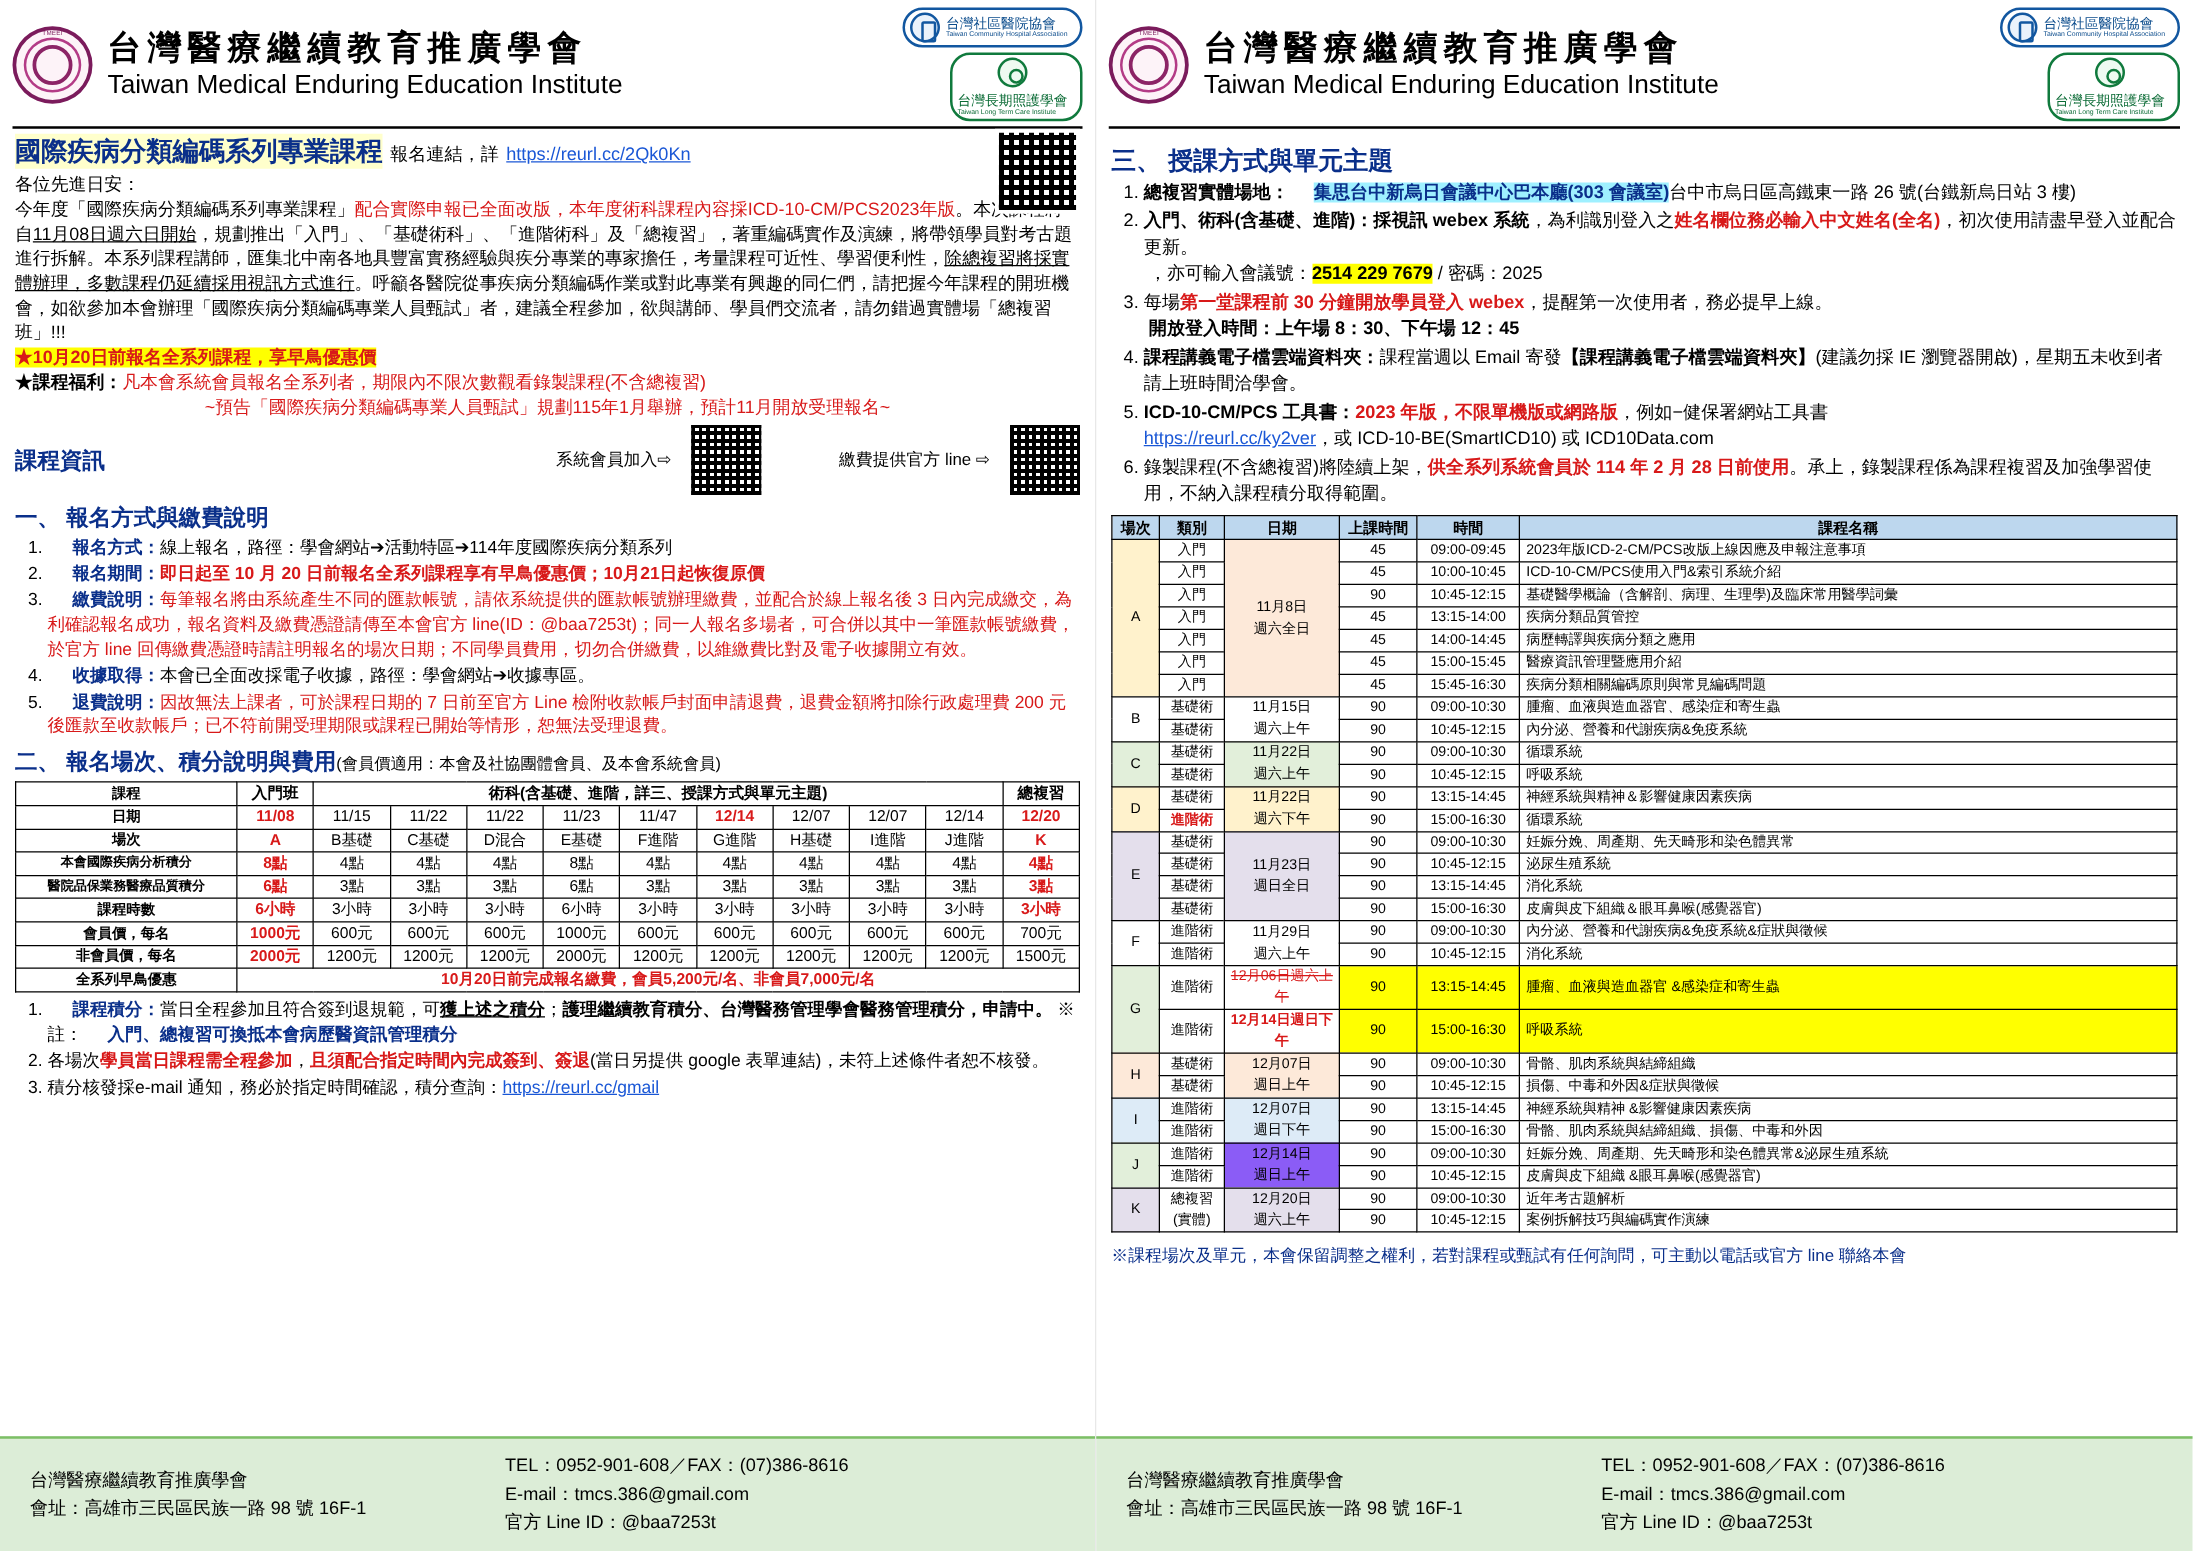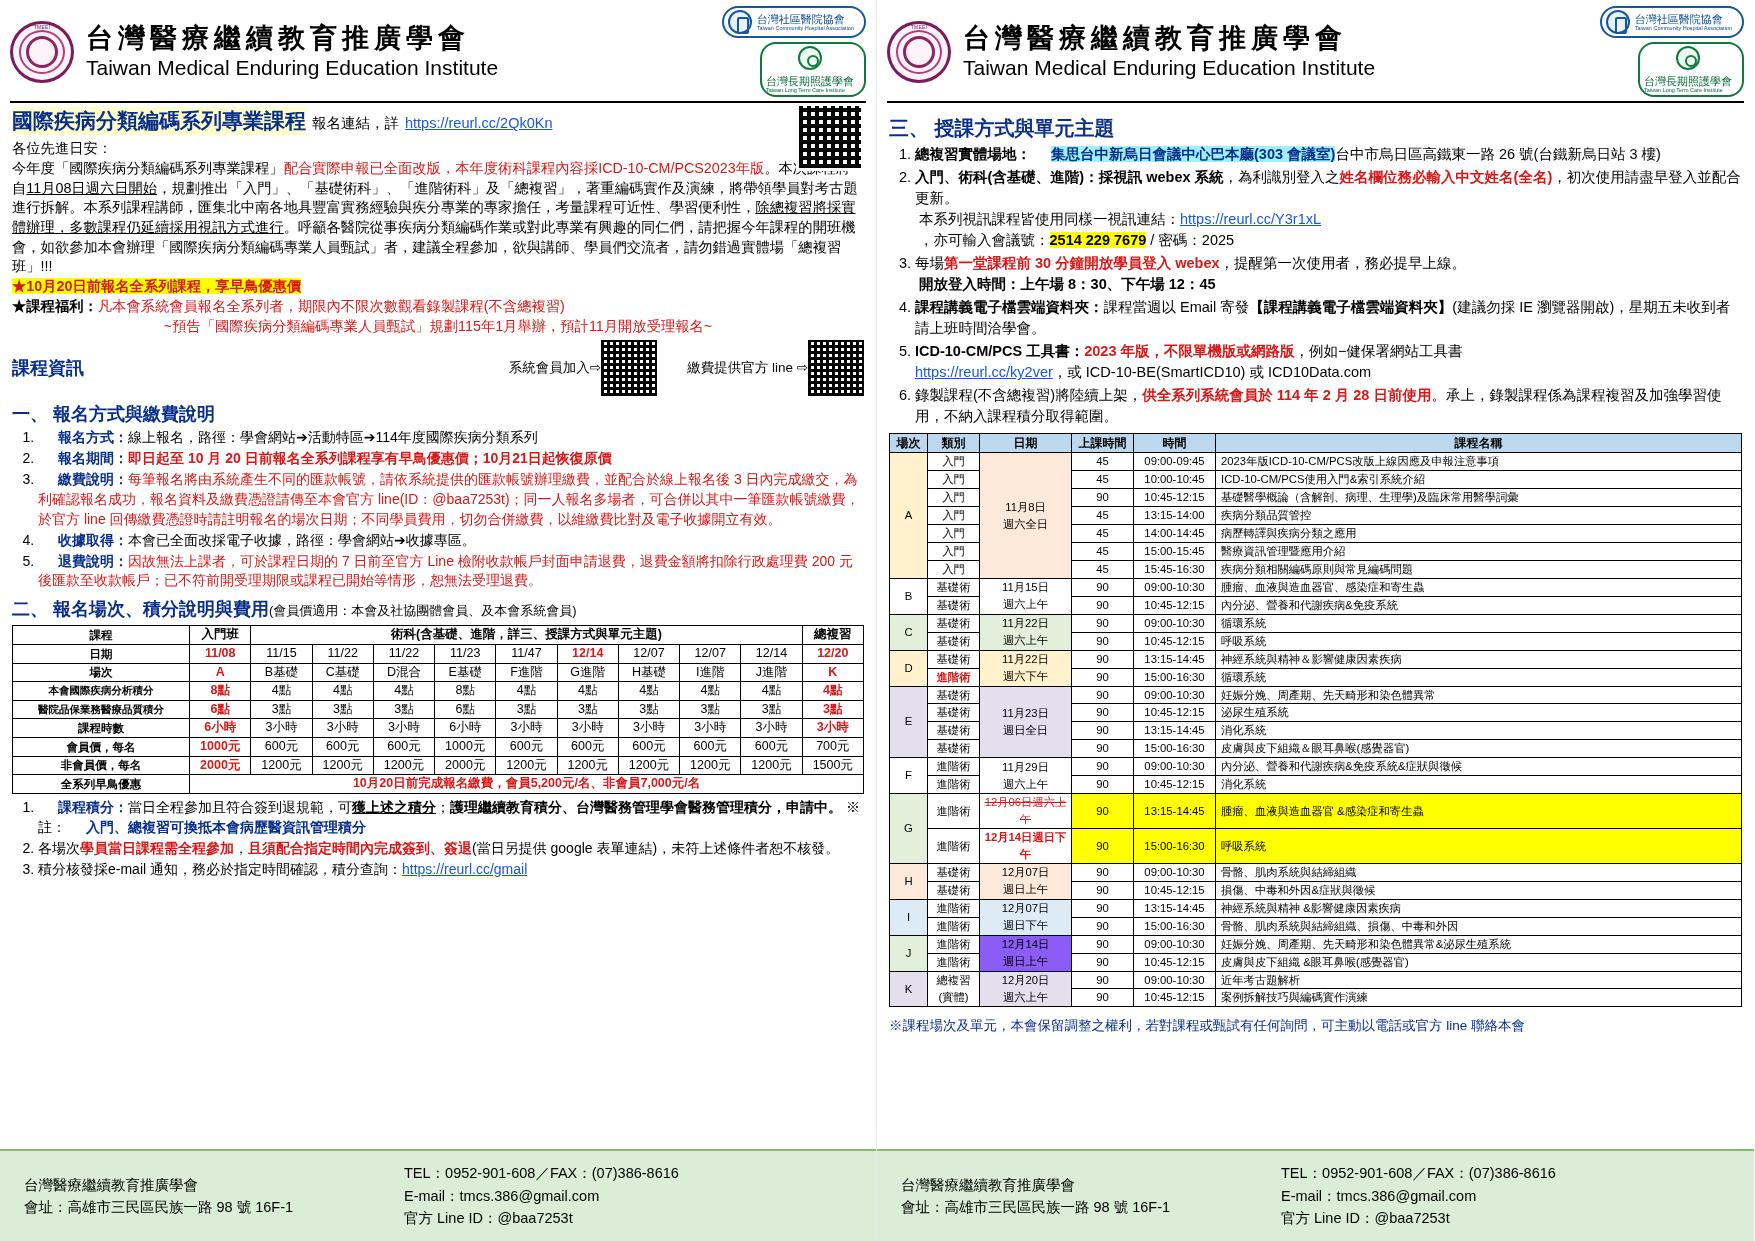--- a/index.html
+++ b/index.html
@@ -96,21 +96,21 @@
   .hl-y { background:#ffff00; }
   .hl-c { background:#9ff0ff; }
 
   h2.sec {
     font-size:18px; font-weight:bold; color:#0a2f8a; margin:6px 0 2px 0;
   }
   .sec-note { font-size:13px; color:#000; font-weight:normal; }
   ol.lst { margin:0; padding-left:26px; font-size:14px; line-height:1.42; }
   ol.lst > li { margin-bottom:1px; }
 
-  .info-row { display:flex; align-items:center; gap:0; margin-top:4px; }
+  .info-row { display:flex; align-items:center; gap:16px; margin-top:4px; }
   .info-title { font-size:18px; font-weight:bold; color:#0a2f8a; }
   .info-lbl { font-size:13.5px; }
 
   
   table.grid { border-collapse:collapse; width:100%; font-size:12.5px; margin-top:4px; }
   table.grid th, table.grid td {
     border:1px solid #000; text-align:center; padding:1px 2px; line-height:1.25;
   }
   .cell-red { color:#d81919; font-weight:bold; }
   .rowlabel { font-size:11.5px; white-space:nowrap; }
@@ -392,23 +392,20 @@
     <div class="body">
       <h2 class="sec" style="font-size:20px;margin-top:8px">三、 授課方式與單元主題</h2>
 
       <ol class="lst2">
         <li>
           <span class="bold">總複習實體場地：</span><span class="blue bold hl-c">集思台中新烏日會議中心巴本廳(303 會議室)</span><span>台中市烏日區高鐵東一路 26 號(台鐵新烏日站 3 樓)</span>
         </li>
         <li>
           <span class="bold">入門、術科(含基礎、進階)：</span><span class="bold">採視訊 webex 系統</span><span>，為利識別登入之</span><span class="red bold">姓名欄位務必輸入中文姓名(全名)</span><span>，初次使用請盡早登入並配合更新。</span>
           <div style="padding-left:4px">
-            <span>本系列視訊課程皆使用同樣一視訊連結：</span><span class="lnk">https://reurl.cc/Y3r1xL</span>
-          </div>
-          <div style="padding-left:4px">
             <span>，亦可輸入會議號：</span><span class="hl-y bold">2514 229 7679</span><span> / 密碼：2025</span>
           </div>
         </li>
         <li>
           <span>每場</span><span class="red bold">第一堂課程前 30 分鐘開放學員登入 webex</span><span>，提醒第一次使用者，務必提早上線。</span>
           <div style="padding-left:4px"><span class="bold">開放登入時間：上午場 8：30、下午場 12：45</span></div>
         </li>
         <li>
           <span class="bold">課程講義電子檔雲端資料夾：</span><span>課程當週以 Email 寄發</span><span class="bold">【課程講義電子檔雲端資料夾】</span><span>(建議勿採 IE 瀏覽器開啟)，星期五未收到者請上班時間洽學會。</span>
         </li>
@@ -432,21 +429,21 @@
           <th>課程名稱</th>
         </tr>
 
         <tr>
               <td rowspan="7" style="background:#fff2cc">A</td>
               <td>入門</td>
               <td rowspan="7" style="background:#fde9d9;white-space:pre-line">11月8日
 週六全日</td>
               <td>45</td>
               <td>09:00-09:45</td>
-              <td class="name">2023年版ICD-10-CM/PCS改版上線因應及申報注意事項</td>
+              <td class="name">2023年版ICD-2-CM/PCS改版上線因應及申報注意事項</td>
             </tr>
         <tr>
               <td>入門</td>
               <td>45</td>
               <td>10:00-10:45</td>
               <td class="name">ICD-10-CM/PCS使用入門&amp;索引系統介紹</td>
             </tr>
         <tr>
               <td>入門</td>
               <td>90</td>

